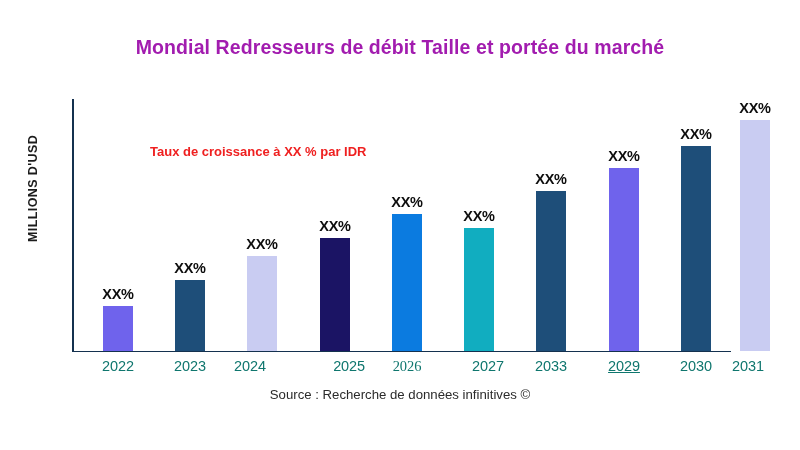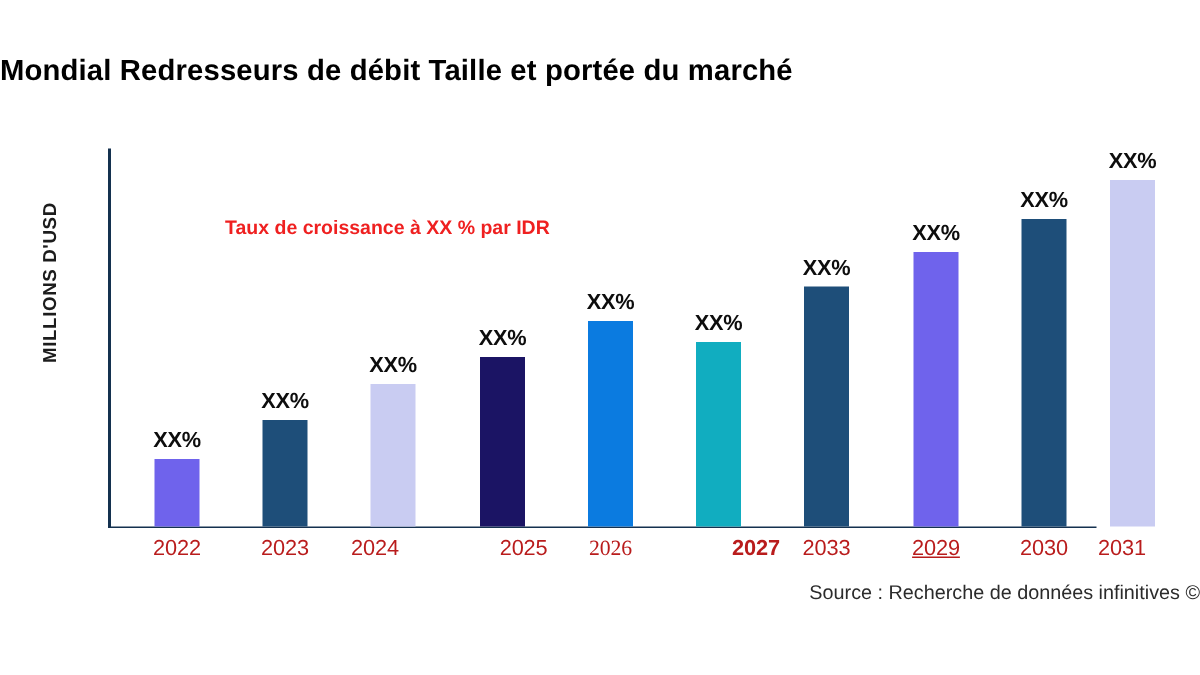--- a/index.html
+++ b/index.html
@@ -17,24 +17,24 @@
     position: relative;
     width: 800px;
     height: 450px;
   }
   
   #chart-title {
     position: absolute;
     left: 0;
     top: 36px;
     width: 800px;
-    text-align: left;
+    text-align: center;
     font-size: 19.5px;
     font-weight: bold;
-    color: #000000;
+    color: #a21caf;
     letter-spacing: 0.1px;
     white-space: nowrap;
   }
   
   #y-axis-label {
     position: absolute;
     left: 26px;
     top: 98px;
     width: 18px;
     height: 180px;
@@ -92,42 +92,42 @@
     font-weight: bold;
     color: #0d0d0d;
     white-space: nowrap;
     letter-spacing: -0.2px;
     margin-top: 13px;
   }
   .tick-label {
     position: absolute;
     top: 358px;
     font-size: 14.5px;
-    color: #b91c1c;
+    color: #0f766e;
     text-align: center;
     white-space: nowrap;
     letter-spacing: -0.1px;
   }
   
   #growth-annotation {
     position: absolute;
     left: 150px;
     top: 144px;
     font-size: 13px;
     font-weight: bold;
     color: #ef2020;
     white-space: nowrap;
   }
   
   #source-note {
     position: absolute;
     left: 0;
     top: 387px;
     width: 800px;
-    text-align: right;
+    text-align: center;
     font-size: 13.2px;
     color: #2b2b2b;
     white-space: nowrap;
   }
 </style>
 </head>
 <body>
 
 <div id="chart-root">
 
@@ -182,18 +182,18 @@
     </div>
 
   <div id="growth-annotation">Taux de croissance à XX % par IDR</div>
 
   <div id="source-note">Source : Recherche de données infinitives ©</div>
 <div class="tick-label" style="left: 88px; width: 60px;">2022</div>
     <div class="tick-label" style="left: 160px; width: 60px;">2023</div>
     <div class="tick-label" style="left: 220px; width: 60px;">2024</div>
     <div class="tick-label" style="left: 305px; width: 60px; text-align: right;">2025</div>
     <div class="tick-label" style="left: 377px; width: 60px; font-family: Liberation Serif, serif;">2026</div>
-    <div class="tick-label" style="left: 474px; width: 60px; font-weight: bold;">2027</div>
+    <div class="tick-label" style="left: 458px; width: 60px;">2027</div>
     <div class="tick-label" style="left: 521px; width: 60px;">2033</div>
     <div class="tick-label" style="left: 594px; width: 60px; text-decoration: underline;">2029</div>
     <div class="tick-label" style="left: 666px; width: 60px;">2030</div>
     <div class="tick-label" style="left: 718px; width: 60px;">2031</div>
   </div>
 
 </body></html>

